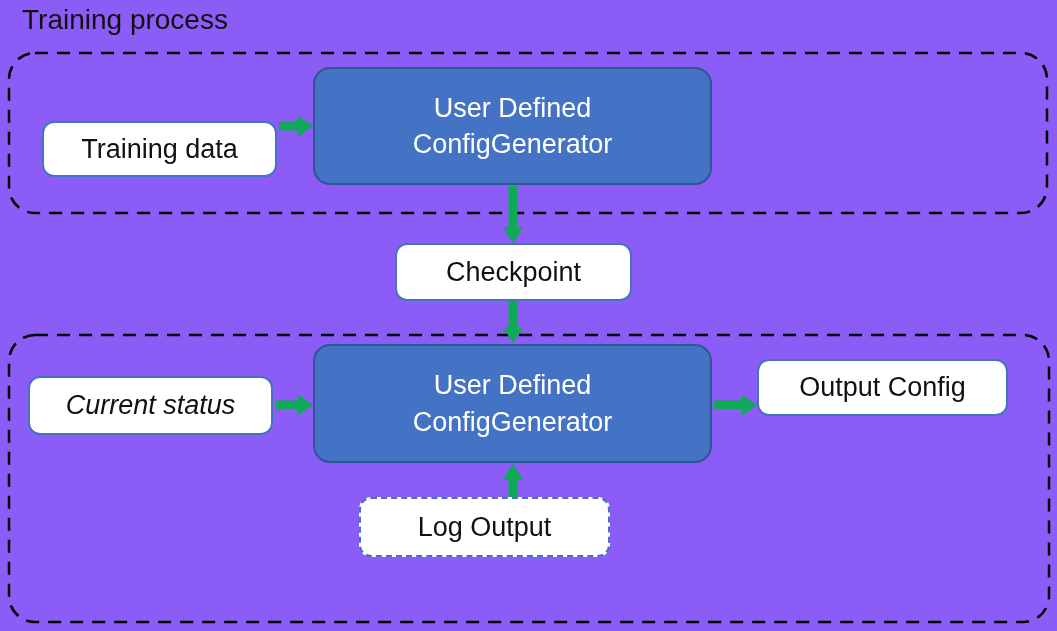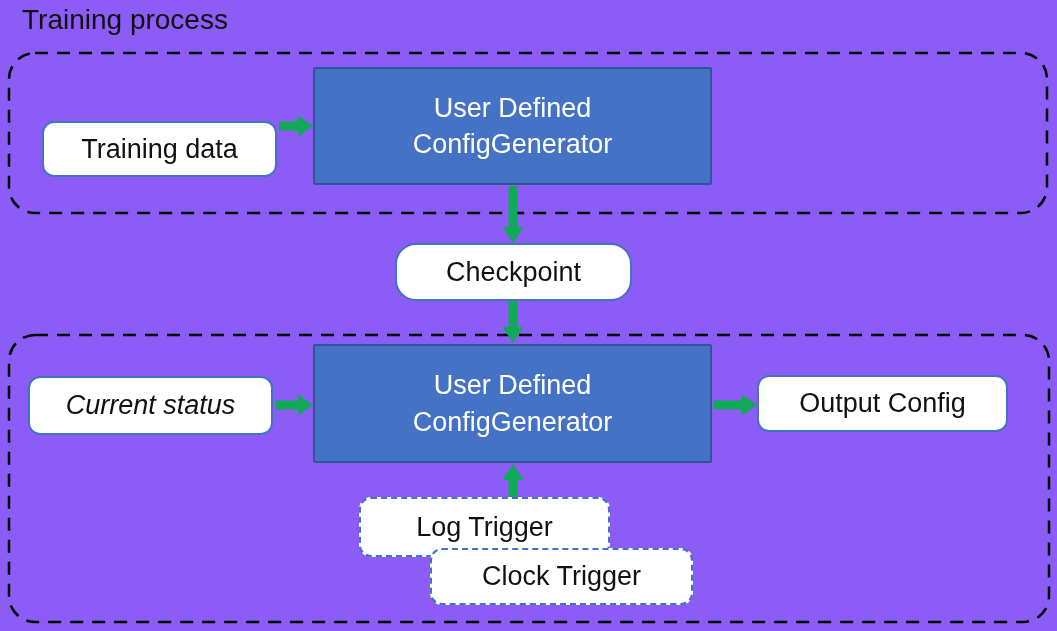--- a/index.html
+++ b/index.html
@@ -44,36 +44,36 @@
     background: #ffffff;
     border: 2px solid #4472C4;
     border-radius: 12px;
     font-size: 27px;
     color: #111111;
     white-space: nowrap;
   }
   .blue-box {
     background: #4472C4;
     border: 2px solid #2F5597;
-    border-radius: 2px;
+    border-radius: 17px;
     color: #ffffff;
     text-align: center;
     line-height: 1.35;
   }
   .trigger-box {
     border-style: dashed;
     border-width: 2px;
   }
 
   #training-data-box   { left: 42px;  top: 97px;  width: 235px; height: 56px; margin-top: 24px; }
   #training-generator  { left: 313px; top: 67px;  width: 399px; height: 118px; }
-  #checkpoint-box      { left: 395px; top: 243px; width: 237px; height: 58px; border-radius: 21px; }
+  #checkpoint-box      { left: 395px; top: 243px; width: 237px; height: 58px; }
   #current-status-box  { left: 28px;  top: 376px; width: 245px; height: 59px; font-style: italic; }
   #inference-generator { left: 313px; top: 344px; width: 399px; height: 119px; }
-  #output-config-box   { left: 757px; top: 375px; width: 251px; height: 57px; align-items: center; }
+  #output-config-box   { left: 757px; top: 359px; width: 251px; height: 57px; align-items: center; }
   #log-trigger-box     { left: 359px; top: 497px; width: 251px; height: 60px; z-index: 3; }
   #clock-trigger-box   { left: 430px; top: 548px; width: 263px; height: 57px; z-index: 4; }
 </style>
 </head>
 <body>
 
 <div id="canvas">
 
   <svg class="layer containers-layer" width="1057" height="631" viewBox="0 0 1057 631">
     <rect x="9" y="53" width="1038" height="160" rx="26" fill="none" stroke="#000000" stroke-width="2.5" stroke-dasharray="13 9"></rect>
@@ -106,26 +106,23 @@
       <div>User Defined</div>
       <div>ConfigGenerator</div>
     </div>
   </div>
 
   <div class="box" id="output-config-box">
     <span>Output Config</span>
   </div>
 
   <div class="box trigger-box" id="log-trigger-box">
-    <span>Log Trigger</span>
+    <span>Log Output</span>
   </div>
 
-  <div class="box trigger-box" id="clock-trigger-box">
-    <span>Clock Trigger</span>
-  </div>
 
   <svg class="layer arrows-layer" width="1057" height="631" viewBox="0 0 1057 631">
     <polygon fill="#0FA958" points="279,121.5 298,121.5 298,115.5 313,126 298,136.5 298,130.5 279,130.5"></polygon>
     <polygon fill="#0FA958" points="508.5,186 517.5,186 517.5,227 523.5,227 513,243 502.5,227 508.5,227"></polygon>
     <polygon fill="#0FA958" points="508.5,301 517.5,301 517.5,327 523.5,327 513,343 502.5,327 508.5,327"></polygon>
     <polygon fill="#0FA958" points="276,400.5 298,400.5 298,394.5 313,405 298,415.5 298,409.5 276,409.5"></polygon>
     <polygon fill="#0FA958" points="714,400.5 742,400.5 742,394.5 757,405 742,415.5 742,409.5 714,409.5"></polygon>
     <polygon fill="#0FA958" points="508.5,497 517.5,497 517.5,480 523.5,480 513,464 502.5,480 508.5,480"></polygon>
   </svg>
 

